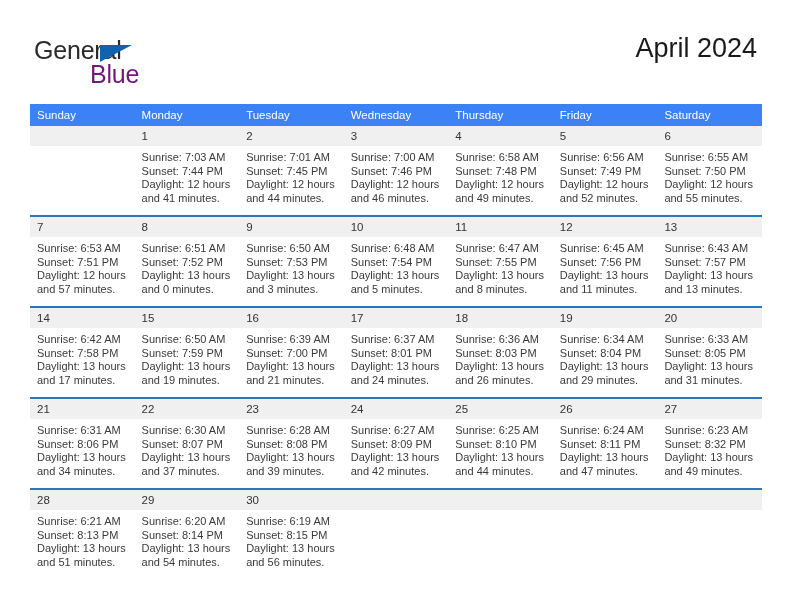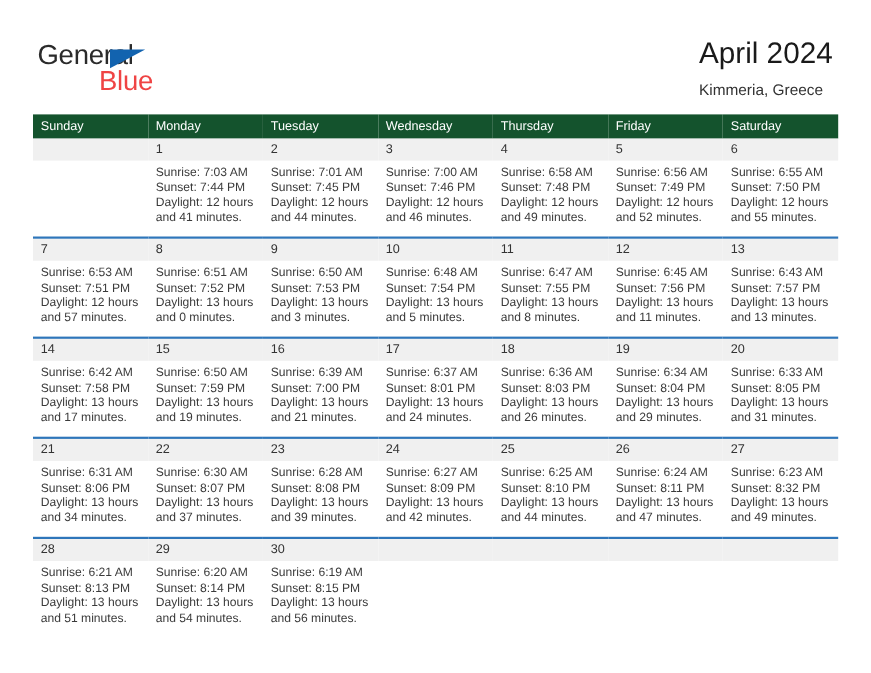--- a/index.html
+++ b/index.html
@@ -53,21 +53,21 @@
     height: 0;
     border-left: 32px solid #1263af;
     border-bottom: 17px solid transparent;
   }
   .logo-blue {
     position: absolute;
     left: 56px;
     top: 24px;
     font-size: 25px;
     letter-spacing: -0.2px;
-    color: #ef4444;
+    color: #701a75;
     font-family: "Liberation Sans", sans-serif;
   }
 
   .title-block {
     position: absolute;
     right: 35px;
     top: 32px;
     text-align: left;
   }
   .cal-title {
@@ -87,21 +87,21 @@
   
   .calendar {
     position: absolute;
     left: 30px;
     top: 104px;
     width: 732px;
     border-collapse: collapse;
     table-layout: fixed;
   }
   .calendar th {
-    background: #14532d;
+    background: #3b82f6;
     color: #ffffff;
     font-size: 11.5px;
     font-weight: normal;
     text-align: left;
     padding: 5px 0 5px 7px;
     height: 11px;
     border: none;
   }
   .calendar td {
     vertical-align: top;
@@ -139,21 +139,20 @@
   <div class="top-bar">
 
     <div class="logo">
       <span class="logo-general">General</span>
       <span class="logo-tri"></span>
       <span class="logo-blue">Blue</span>
     </div>
 
     <div class="title-block">
       <div class="cal-title">April 2024</div>
-      <div class="cal-subtitle">Kimmeria, Greece</div>
     </div>
 
   </div>
 
   <table class="calendar">
     <thead>
       <tr>
         <th>Sunday</th>
         <th>Monday</th>
         <th>Tuesday</th>

